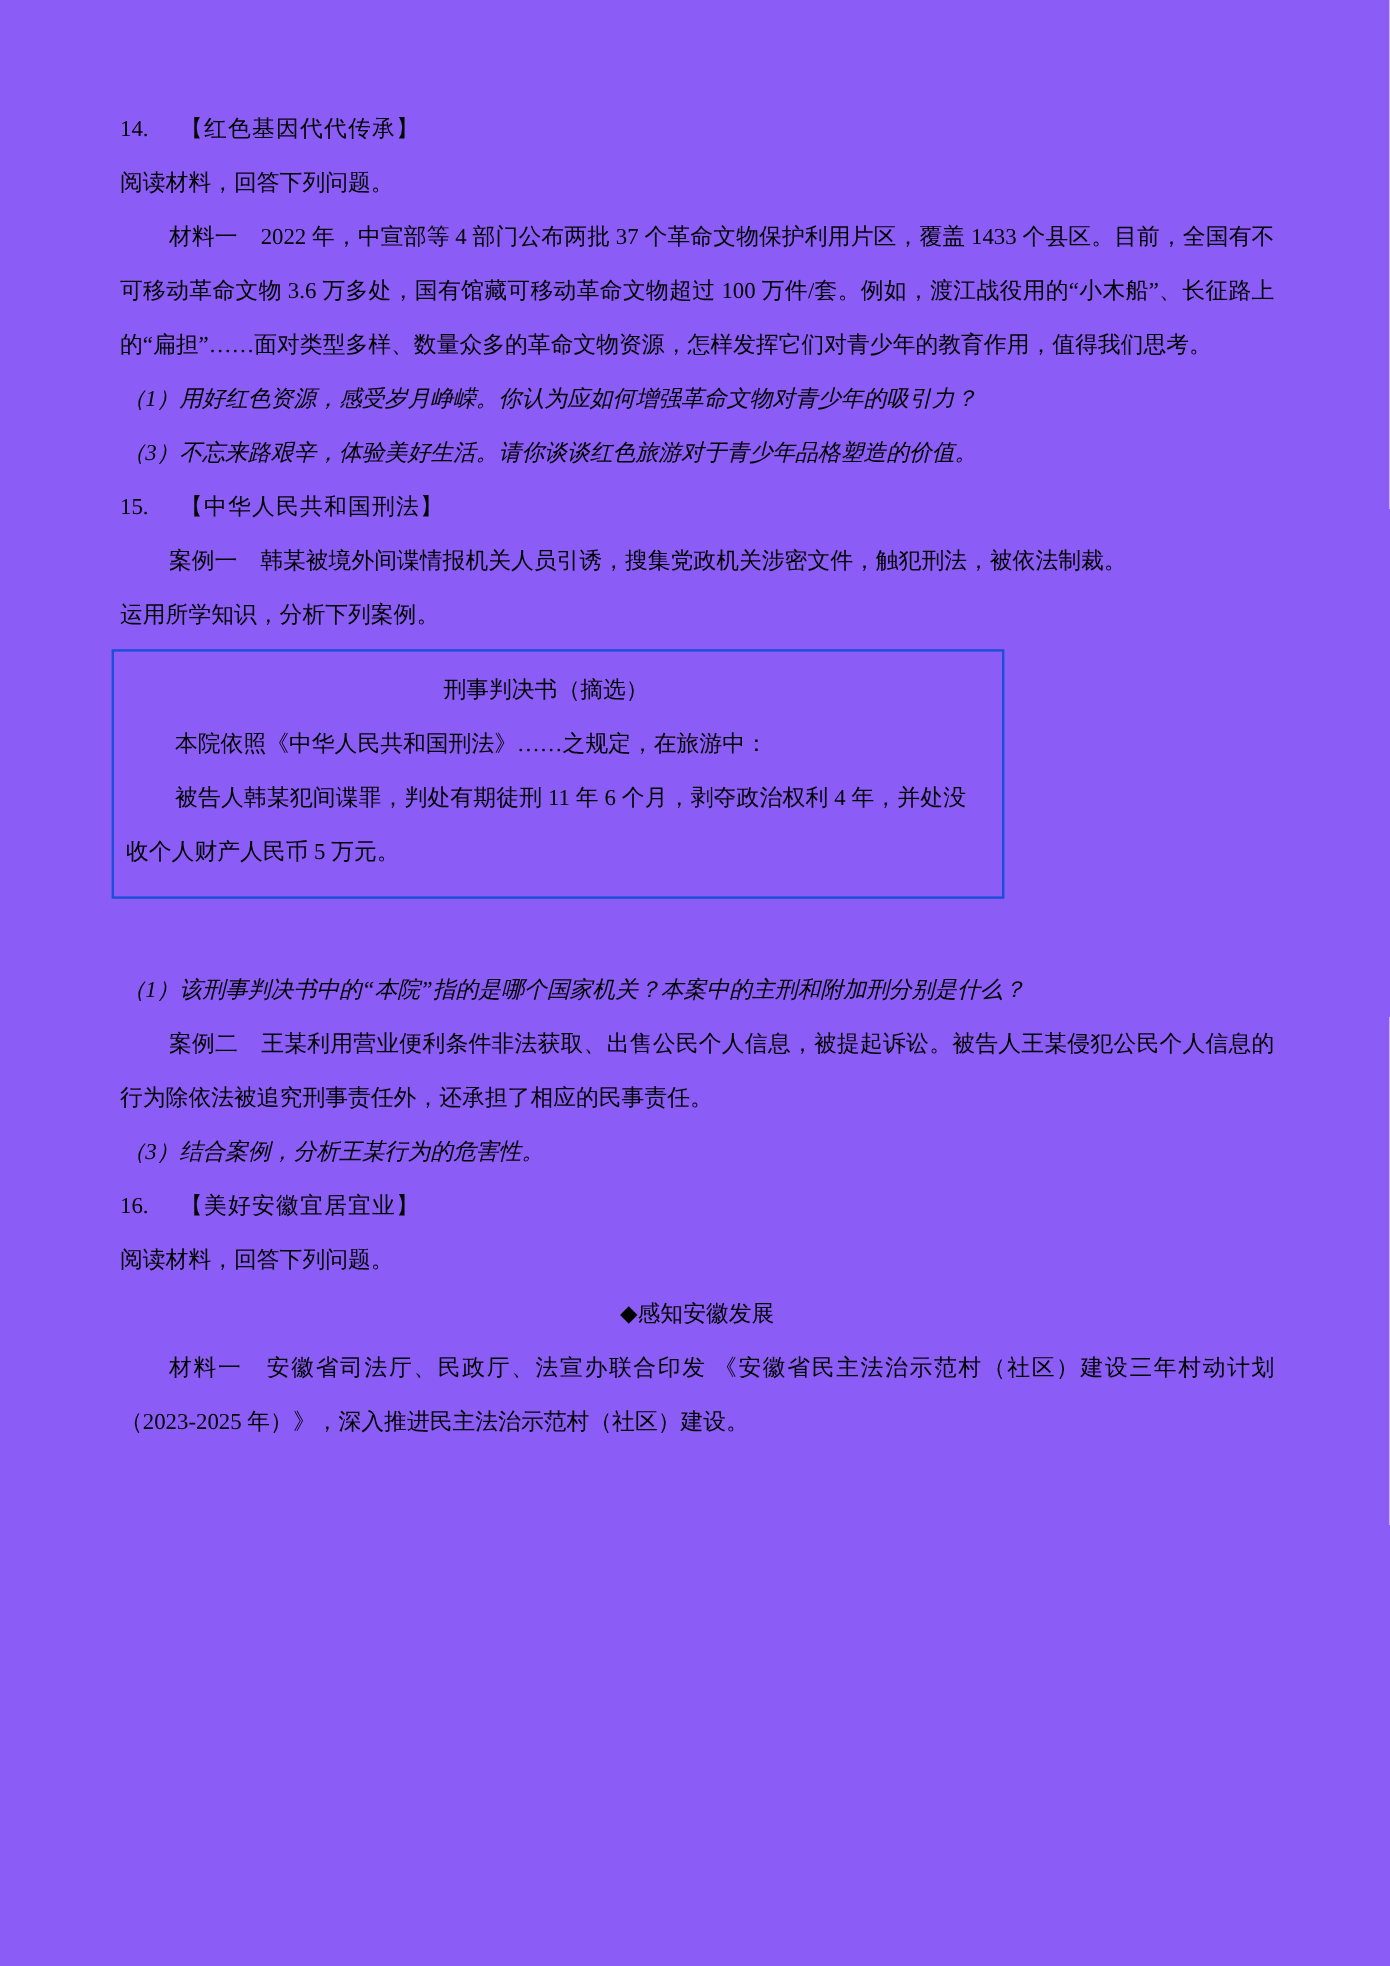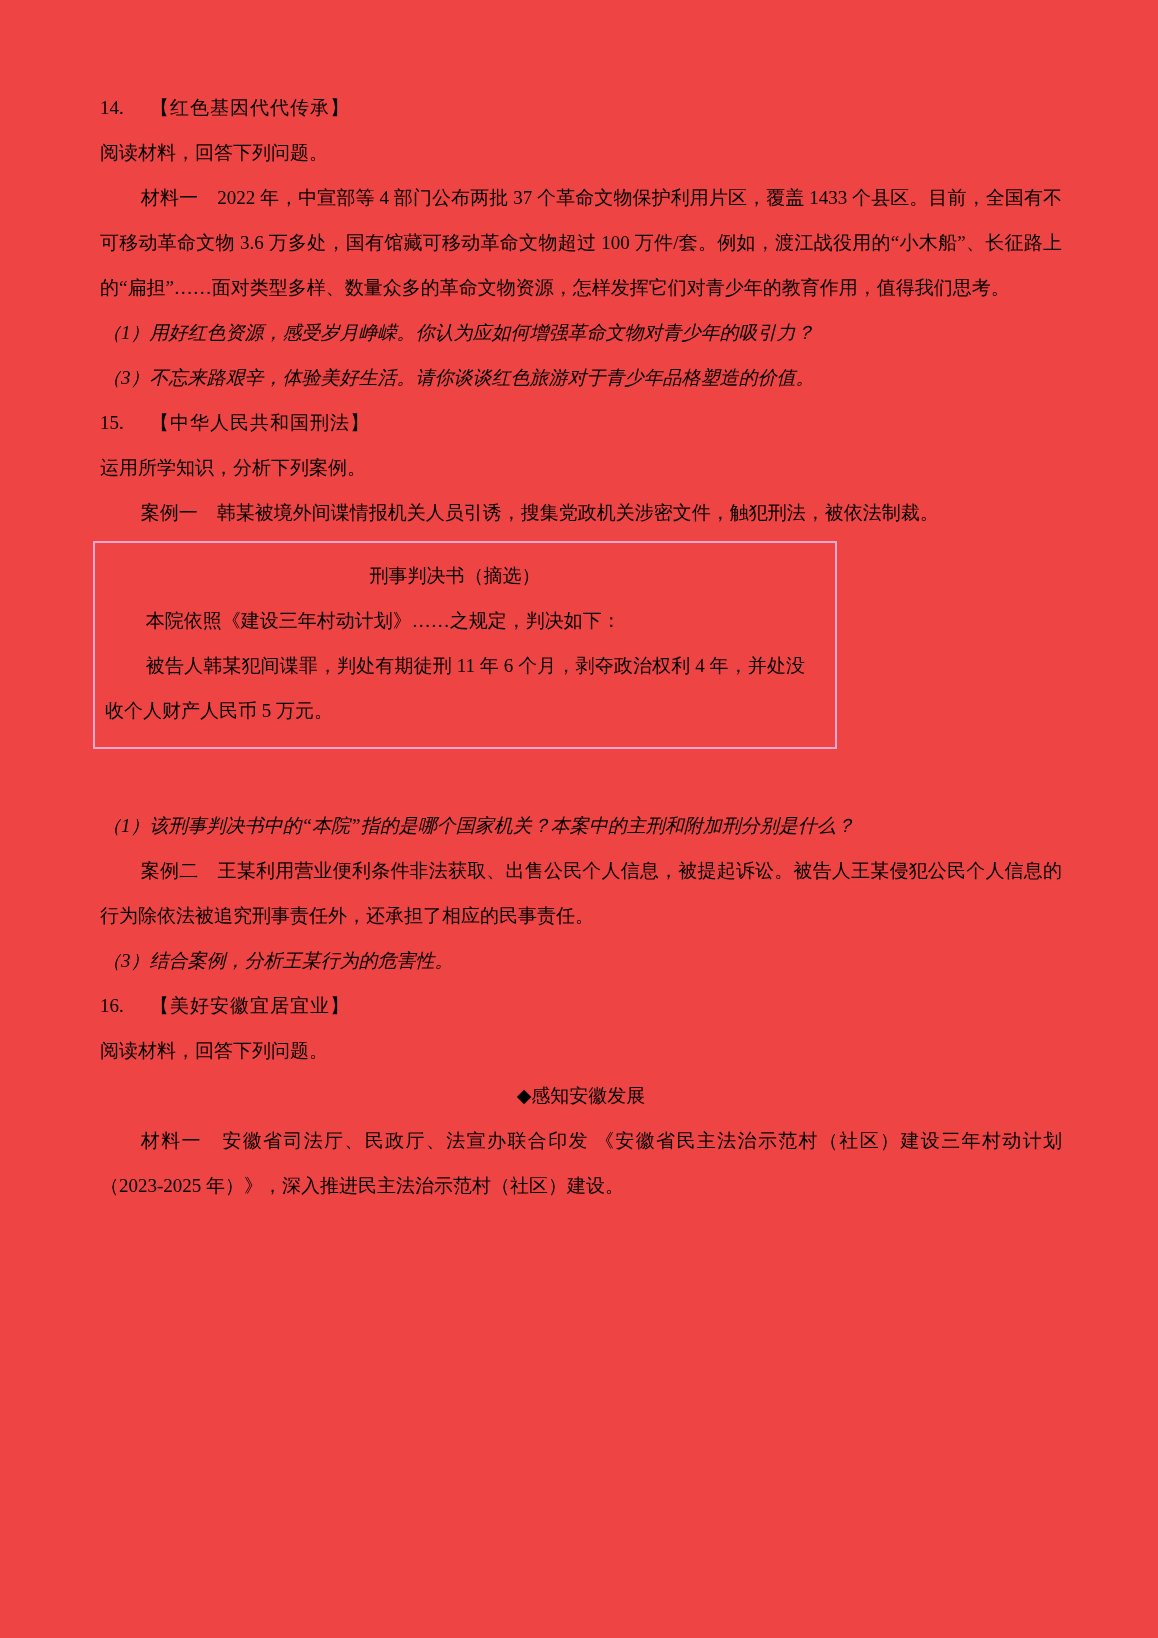--- a/index.html
+++ b/index.html
@@ -11,21 +11,21 @@
     width: 1158px;
     height: 1638px;
     position: relative;
     font-family: "Liberation Serif", "DejaVu Serif", serif;
     color: #000000;
     overflow: hidden;
   }
   .page {
     position: absolute;
     inset: 0;
-    background: #ef4444;
+    background: #8b5cf6;
   }
   .content {
     position: absolute;
     left: 100px;
     top: 85px;
     width: 962px;
     font-size: 19px;
     line-height: 45px;
   }
   .line { min-height: 45px; }
@@ -42,21 +42,21 @@
     display: inline-block;
     min-width: 50px;
   }
   .qtitle { letter-spacing: 1px; }
   .judgment-box {
     box-sizing: border-box;
     width: 744px;
     margin-left: -7px;
     margin-top: 6px;
     margin-bottom: 54px;
-    border: 2px solid #f9a8d4;
+    border: 2px solid #1d4ed8;
     padding: 10px 30px 14px 10px;
     min-height: 195px;
   }
   .box-title {
     text-align: center;
     text-indent: 0;
   }
   .box-para {
     text-align: justify;
     text-indent: 2.15em;
@@ -66,25 +66,25 @@
 <body>
 
 <div class="page">
   <div class="content">
       <div class="line qheader"><span class="qnum">14.</span><span class="qtitle">【红色基因代代传承】</span></div>
       <div class="line plain">阅读材料，回答下列问题。</div>
       <div class="line para">材料一　2022 年，中宣部等 4 部门公布两批 37 个革命文物保护利用片区，覆盖 1433 个县区。目前，全国有不可移动革命文物 3.6 万多处，国有馆藏可移动革命文物超过 100 万件/套。例如，渡江战役用的“小木船”、长征路上的“扁担”……面对类型多样、数量众多的革命文物资源，怎样发挥它们对青少年的教育作用，值得我们思考。</div>
       <div class="line subq">（1）用好红色资源，感受岁月峥嵘。你认为应如何增强革命文物对青少年的吸引力？</div>
       <div class="line subq">（3）不忘来路艰辛，体验美好生活。请你谈谈红色旅游对于青少年品格塑造的价值。</div>
       <div class="line qheader"><span class="qnum">15.</span><span class="qtitle">【中华人民共和国刑法】</span></div>
+      <div class="line para">案例一　韩某被境外间谍情报机关人员引诱，搜集党政机关涉密文件，触犯刑法，被依法制裁。</div>
       <div class="line plain">运用所学知识，分析下列案例。</div>
-      <div class="line para">案例一　韩某被境外间谍情报机关人员引诱，搜集党政机关涉密文件，触犯刑法，被依法制裁。</div>
       <div class="judgment-box">
         <div class="line box-title">刑事判决书（摘选）</div>
-        <div class="line box-para">本院依照《建设三年村动计划》……之规定，判决如下：</div>
+        <div class="line box-para">本院依照《中华人民共和国刑法》……之规定，在旅游中：</div>
         <div class="line box-para">被告人韩某犯间谍罪，判处有期徒刑 11 年 6 个月，剥夺政治权利 4 年，并处没收个人财产人民币 5 万元。</div>
       </div>
       <div class="line subq">（1）该刑事判决书中的“本院”指的是哪个国家机关？本案中的主刑和附加刑分别是什么？</div>
       <div class="line para">案例二　王某利用营业便利条件非法获取、出售公民个人信息，被提起诉讼。被告人王某侵犯公民个人信息的行为除依法被追究刑事责任外，还承担了相应的民事责任。</div>
       <div class="line subq">（3）结合案例，分析王某行为的危害性。</div>
       <div class="line qheader"><span class="qnum">16.</span><span class="qtitle">【美好安徽宜居宜业】</span></div>
       <div class="line plain">阅读材料，回答下列问题。</div>
       <div class="line bullet">◆感知安徽发展</div>
       <div class="line para">材料一　安徽省司法厅、民政厅、法宣办联合印发 《安徽省民主法治示范村（社区）建设三年村动计划（2023-2025 年）》，深入推进民主法治示范村（社区）建设。</div>
     </div>

